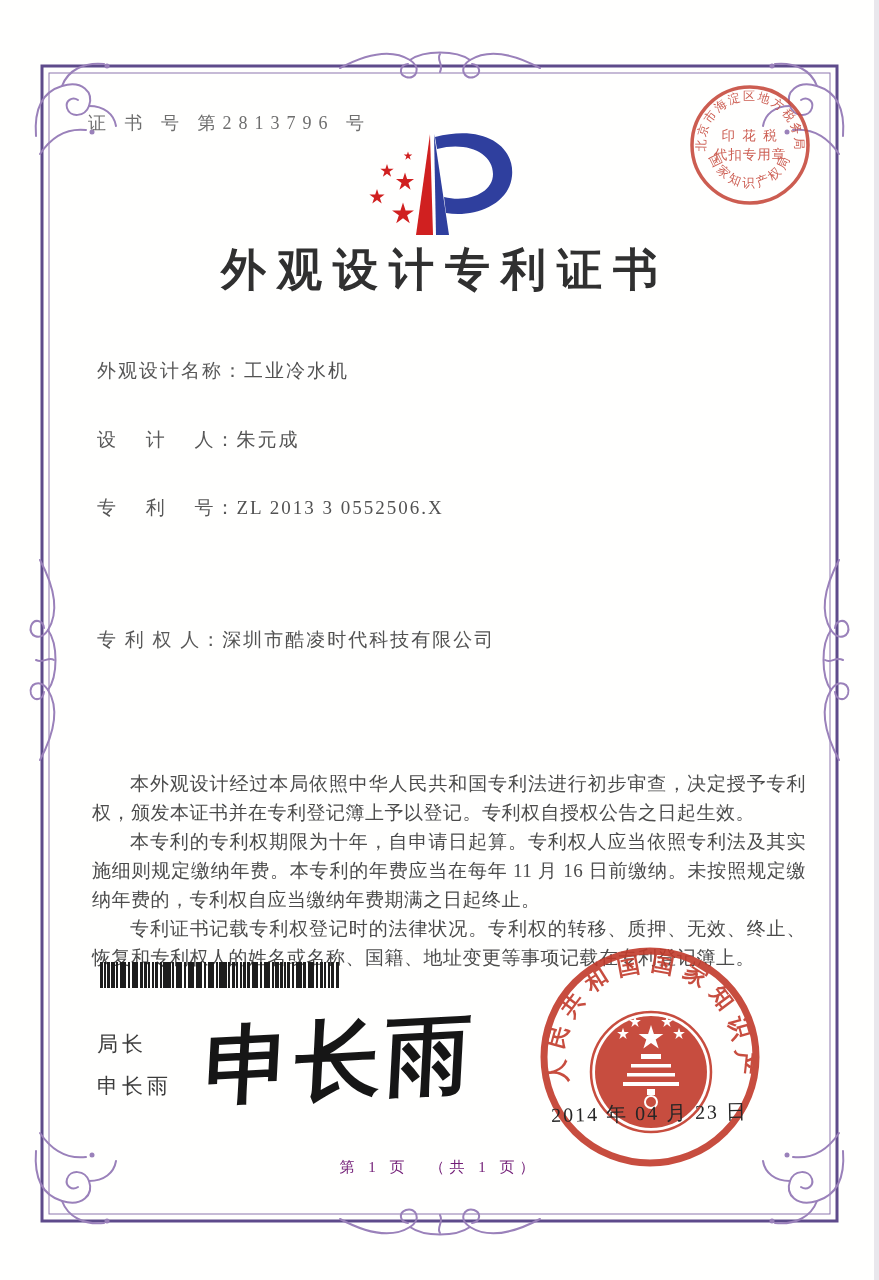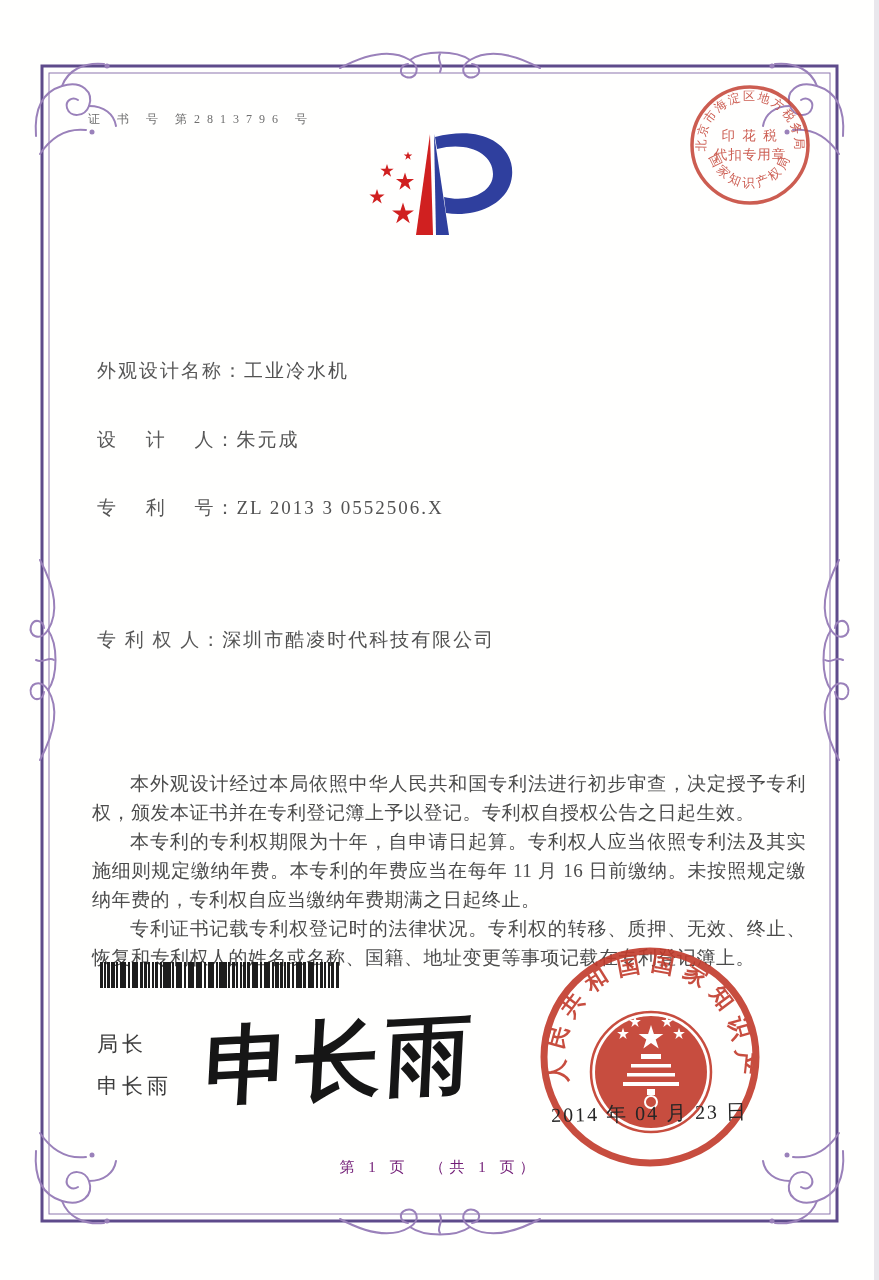--- a/index.html
+++ b/index.html
@@ -8,21 +8,21 @@
     background:#fdfdfc;
     font-family:"Liberation Serif","DejaVu Serif",serif;
     -webkit-font-smoothing:antialiased;
   }
   .page{position:relative;width:879px;height:1280px;overflow:hidden;background:#fffffe;}
   .scan-edge{position:absolute;top:0;right:0;width:5px;height:100%;background:#e9e7ec;}
   .border-svg{position:absolute;left:0;top:0;pointer-events:none;}
 
   .cert-no{
     position:absolute;left:88px;top:111px;
-    font-size:12px;color:#6e6e6e;letter-spacing:7px;
+    font-size:18px;color:#6e6e6e;letter-spacing:7px;
   }
   .logo{position:absolute;left:352px;top:124px;}
   .title{
     position:absolute;left:0;top:240px;width:879px;text-align:center;
     font-size:45px;font-weight:700;color:#303030;letter-spacing:11px;
     text-indent:11px;
   }
   .tax-seal{position:absolute;left:688px;top:83px;opacity:.88;}
   .field{position:absolute;left:97px;font-size:19px;color:#585858;letter-spacing:2px;white-space:nowrap;}
   .field .val{color:#525252;}
@@ -106,20 +106,21 @@
     <polygon points="78,10 81,111 64,111" fill="#d02020"></polygon>
     <polygon points="82,10 97,111 84,111" fill="#2f3f9e"></polygon>
     <path d="M83,13 C132,0 163,22 160,52 C157,82 120,94 94,89 L92,73 C116,79 141,69 141,50 C141,29 115,17 85,25 Z" fill="#2f3f9e"></path>
     <use href="#star" transform="translate(56,32) scale(0.45)" fill="#d02020"></use>
     <use href="#star" transform="translate(35,47) scale(0.7)" fill="#d02020"></use>
     <use href="#star" transform="translate(53,58) scale(0.95)" fill="#d02020"></use>
     <use href="#star" transform="translate(25,73) scale(0.8)" fill="#d02020"></use>
     <use href="#star" transform="translate(51,90) scale(1.15)" fill="#d02020"></use>
   </svg>
 
+  <div class="title">外观设计专利证书</div>
 
   <svg class="tax-seal" width="124" height="124" viewBox="0 0 124 124">
     <defs>
       <path id="tax-arc-top" d="M 17,62 A 45,45 0 1 1 107,62" fill="none"></path>
       <path id="tax-arc-bottom" d="M 20,62 A 42,42 0 0 0 104,62" fill="none"></path>
     </defs>
     <circle cx="62" cy="62" r="58" fill="none" stroke="#c5473a" stroke-width="3.5"></circle>
     <text fill="#c5473a" font-size="12" letter-spacing="2" text-anchor="middle">
       <textPath href="#tax-arc-top" startOffset="50%">北京市海淀区地方税务局</textPath>
     </text>

